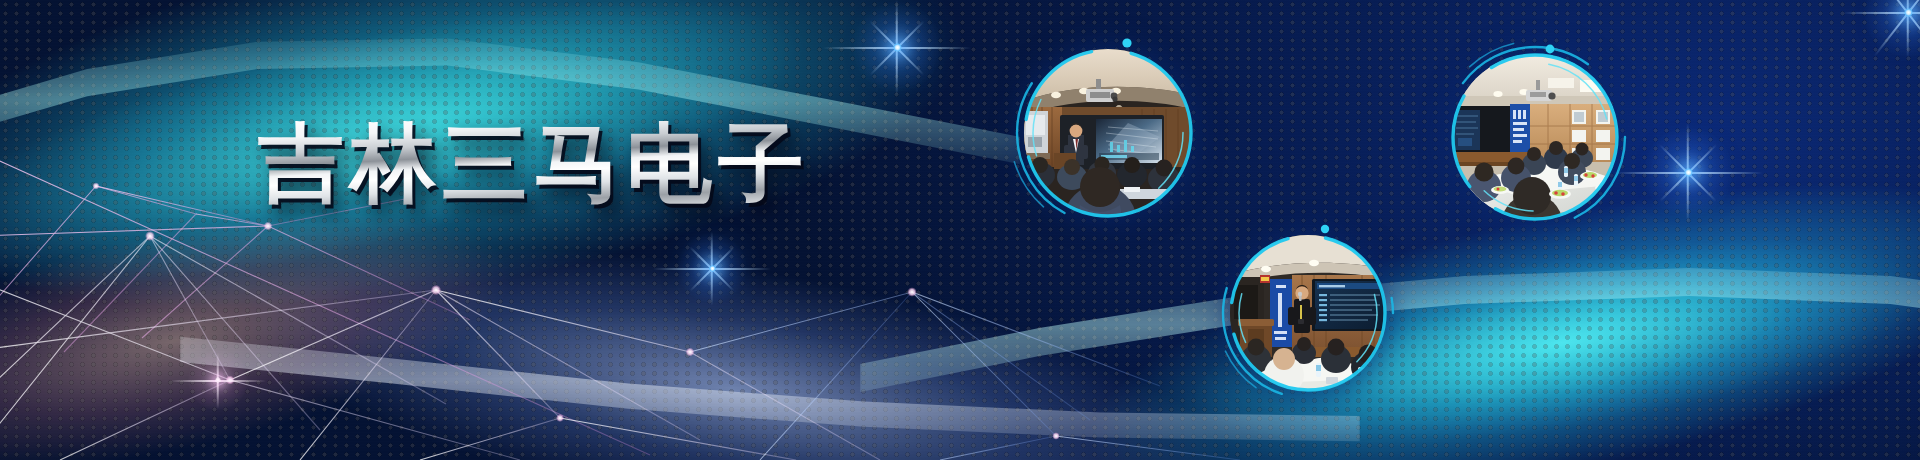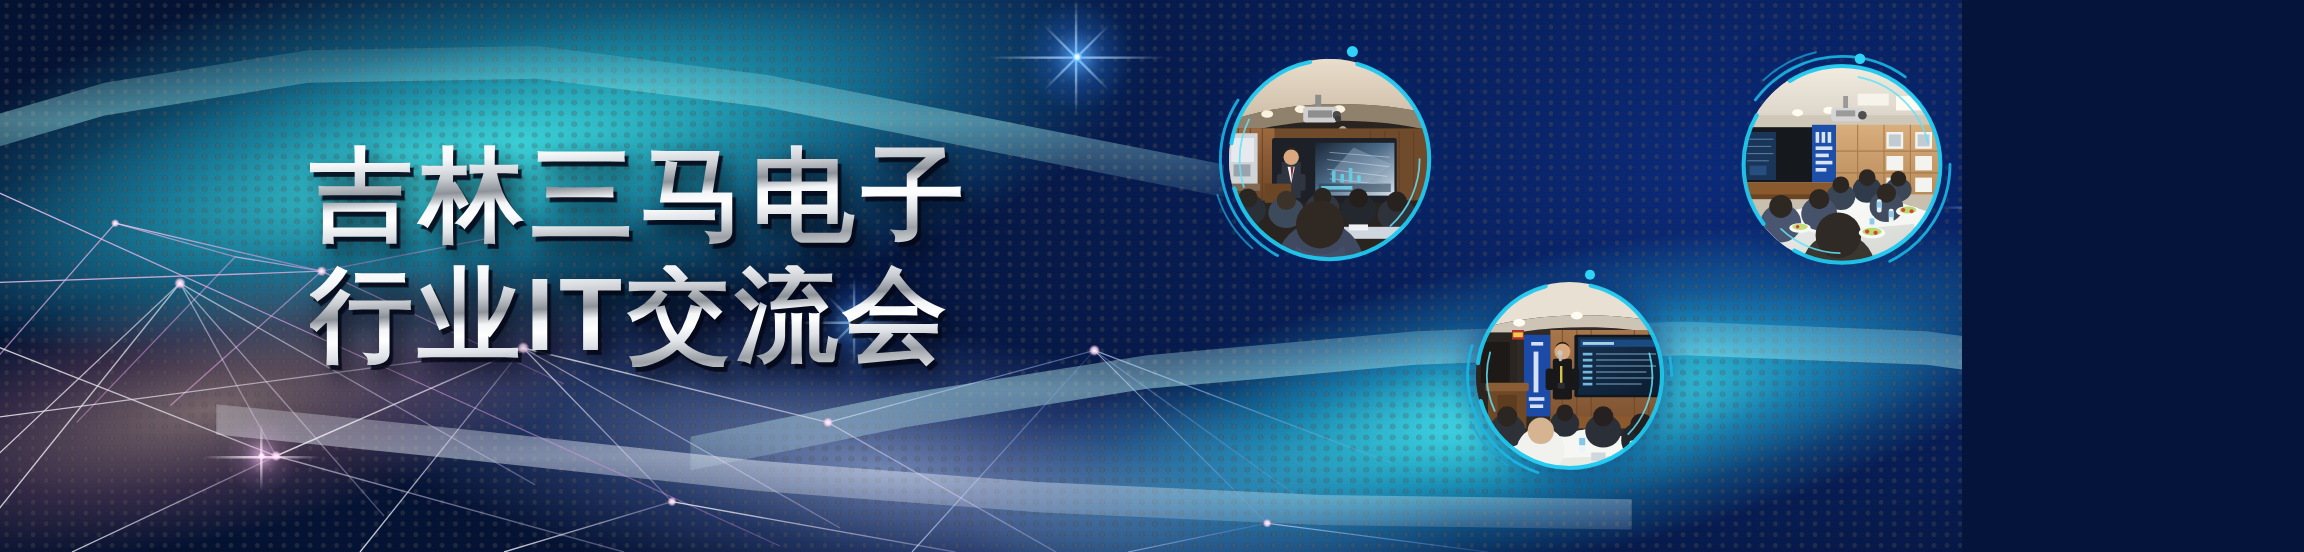--- a/index.html
+++ b/index.html
@@ -1,18 +1,18 @@
 <!DOCTYPE html>
 <html><head>
 <meta charset="utf-8">
 <style>
   html,body{margin:0;padding:0;background:#05143a;}
   #banner{
     position:relative;
-    width:1635px;height:460px;
+    width:1920px;height:460px;
     overflow:hidden;
     font-family:"Liberation Sans","DejaVu Sans",sans-serif;
     background:#061a4a;
   }
 
   
   .layer{position:absolute;inset:0;}
 
   .bg-base{
     background:
@@ -273,21 +273,20 @@
 
   <div class="spark" style="left:218px;top:380px;width:0;height:0;">
     <div class="halo" style="width:60px;height:60px;margin:-30px 0 0 -30px;background:radial-gradient(circle, rgba(255,220,255,.30) 0%, rgba(255,180,240,.10) 42%, rgba(255,160,230,0) 74%);"></div>
     <div class="ray" style="width:96px;margin-left:-48px;background:linear-gradient(90deg,rgba(255,210,250,0),rgba(255,244,255,.95),rgba(255,210,250,0));"></div>
     <div class="ray" style="width:56px;margin-left:-28px;transform:rotate(90deg);background:linear-gradient(90deg,rgba(255,210,250,0),rgba(255,244,255,.9),rgba(255,210,250,0));"></div>
     <div class="core" style="width:6px;height:6px;margin:-3px 0 0 -3px;background:radial-gradient(circle,#fff 0%,#ffe6fb 35%,rgba(255,170,235,0) 100%);box-shadow:0 0 10px 4px rgba(255,190,245,.7);"></div>
   </div>
 
   <div id="headline">
     <div class="hl-line l1">吉林三马电子</div>
-    <div class="hl-line l2">行业IT交流会</div>
   </div>
 
   <div class="medallion" style="left:1024px;top:49px;width:168px;height:168px;">
     <div class="med-photo" style="left:0;top:0;width:168px;height:168px;">
       <svg viewBox="0 0 168 168" preserveAspectRatio="xMidYMid slice" aria-hidden="true">
         <defs>
           <linearGradient id="p1ceil" x1="0" y1="0" x2="0" y2="1">
             <stop offset="0%" stop-color="#e9ddcc"></stop>
               <stop offset="100%" stop-color="#cdbda6"></stop>
           </linearGradient>

